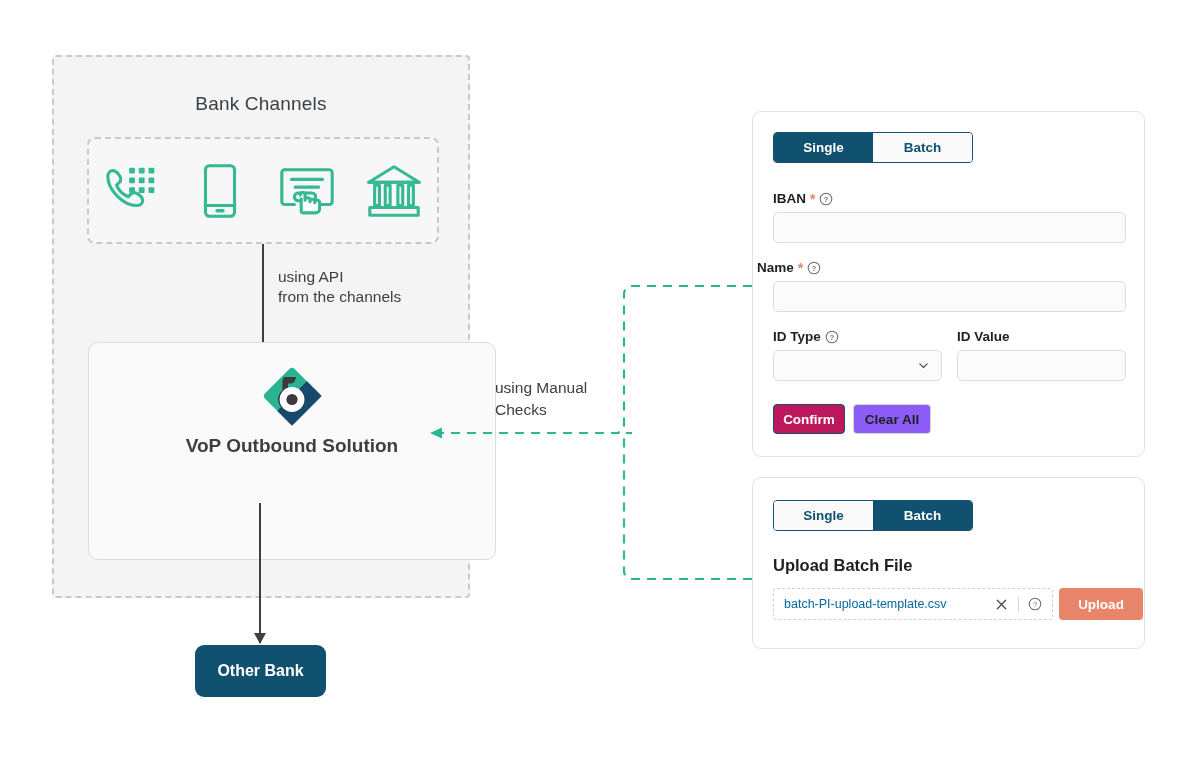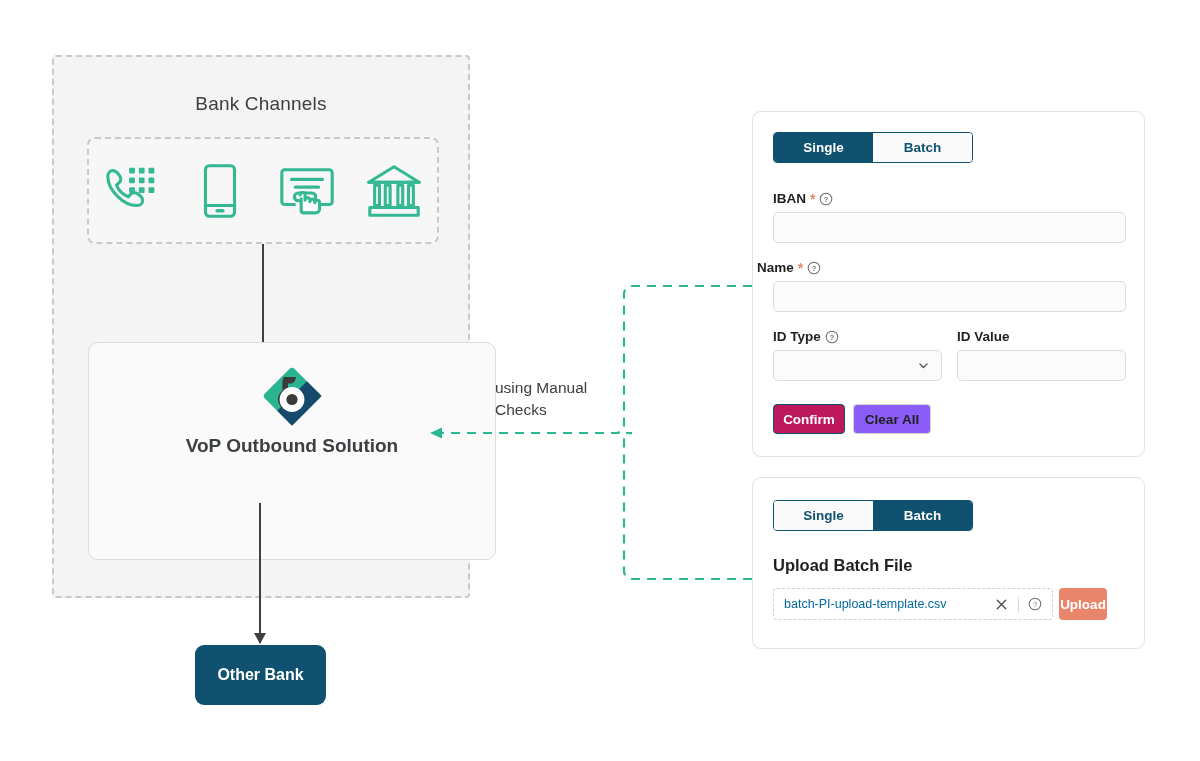--- a/index.html
+++ b/index.html
@@ -109,21 +109,21 @@
     content: "";
     position: absolute;
     left: -5px; bottom: -1px;
     border-left: 6px solid transparent;
     border-right: 6px solid transparent;
     border-top: 11px solid #3c4043;
   }
   #other-bank-box {
     position: absolute;
     left: 195px; top: 645px;
-    width: 131px; height: 60px;
+    width: 131px; height: 52px;
     background: #10516f;
     border-radius: 9px;
     color: #ffffff;
     font-size: 16px;
     font-weight: bold;
     display: flex;
     align-items: center;
     justify-content: center;
   }
 
@@ -239,21 +239,21 @@
   #file-name {
     flex: 1;
     font-size: 12.5px;
     color: #0369a1;
     white-space: nowrap;
     overflow: hidden;
   }
   #file-separator { width: 1px; height: 15px; background: #d8d8d8; margin: 0 9px; }
   #upload-button {
     left: 306px; top: 110px;
-    width: 48px; height: 32px;
+    width: 84px; height: 32px;
     background: #e8856b;
     color: #ffffff;
     border: none;
   }
 </style>
 </head>
 <body>
 
 <div id="bank-channels-container">
 
@@ -304,20 +304,24 @@
         <rect x="36" y="26" width="5" height="21"></rect>
         <rect x="47" y="26" width="5" height="21"></rect>
         <rect x="7" y="49" width="50" height="8"></rect>
       </svg>
     </span>
 
   </div>
 
   <div id="api-arrow"></div>
 
+  <div id="api-arrow-label">
+    <span>using API</span><br>
+    <span>from the channels</span>
+  </div>
 
   <div id="vop-card">
     <svg id="vop-logo" width="62" height="62" viewBox="0 0 62 62">
       <defs>
         <pattern id="dots" width="3" height="3" patternUnits="userSpaceOnUse">
           <circle cx="1" cy="1" r="0.55" fill="#1c8a6a" opacity="0.55"></circle>
         </pattern>
       </defs>
       <g transform="rotate(45 31 31)">
         <rect x="10" y="10" width="42" height="42" rx="4" fill="#2bb694"></rect>

